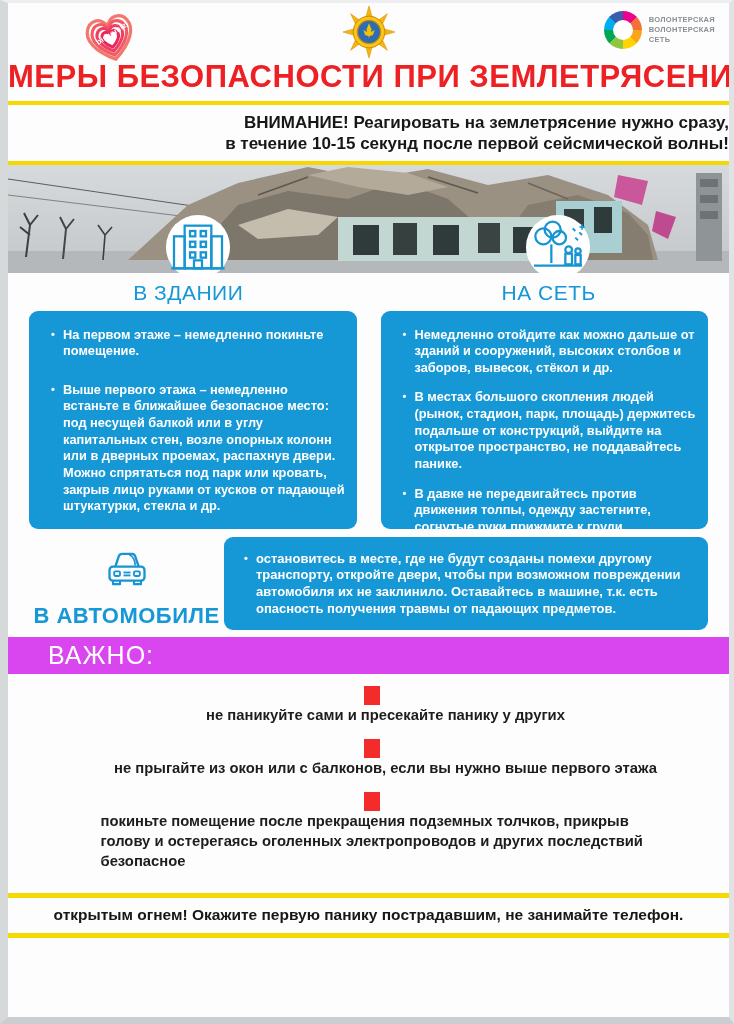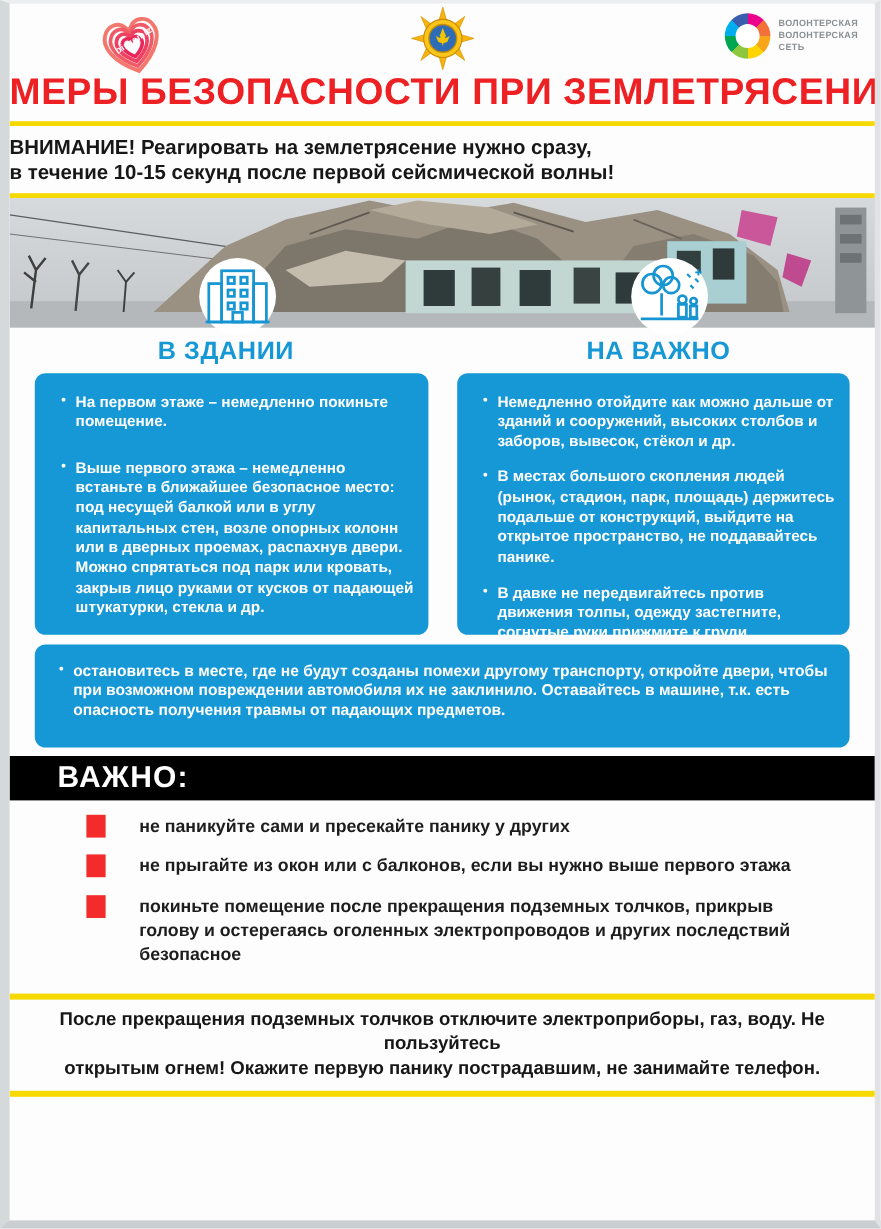--- a/index.html
+++ b/index.html
@@ -19,47 +19,47 @@
   .vol-logo { position:absolute; right:14px; top:8px; display:flex; align-items:center; gap:7px; }
   .vol-ring { width:38px; height:38px; border-radius:50%; position:relative;
     background:conic-gradient(#ec008c 0 45deg,#f3703a 45deg 90deg,#f9a51a 90deg 135deg,#ffd400 135deg 180deg,
                #8dc63f 180deg 225deg,#00a651 225deg 270deg,#00aeef 270deg 315deg,#3a5dae 315deg 360deg); }
   .vol-ring::after { content:""; position:absolute; inset:9px; background:#fff; border-radius:50%; }
   .vol-text { font-size:7.5px; font-weight:bold; color:#8a8f93; line-height:1.35; letter-spacing:.3px; }
   
   .title { text-align:center; color:#ED2024; font-weight:bold; font-size:31px; letter-spacing:.5px;
            margin-top:2px; white-space:nowrap; }
   .yline { height:4px; background:#F5D900; margin-top:6px; }
-  .warning { text-align:left; font-weight:bold; font-size:17px; color:#171717; line-height:1.25; padding:7px 0 6px; }
+  .warning { text-align:right; font-weight:bold; font-size:17px; color:#171717; line-height:1.25; padding:7px 0 6px; }
   
   .photo { position:relative; height:108px; background:#c9cdd0; }
   .photo svg { display:block; width:100%; height:100%; }
   .circle-badge { position:absolute; bottom:-6px; width:64px; height:64px; background:#fff; border-radius:50%;
                   display:flex; align-items:center; justify-content:center; }
   .circle-left { left:158px; } .circle-right { left:518px; }
   
   .col-heads { display:flex; margin-top:8px; }
-  .col-heads div { flex:1; text-align:center; color:#1697D6; font-weight:bold; font-size:21px; letter-spacing:.5px; }
+  .col-heads div { flex:1; text-align:center; color:#1697D6; font-weight:normal; font-size:21px; letter-spacing:.5px; }
   .cols { display:flex; gap:24px; padding:6px 21px 0; }
   .bluebox { background:#1697D6; border-radius:9px; color:#fff; font-weight:bold; }
   .colbox { flex:1; height:218px; padding:16px 10px 10px 14px; }
   .b-item { display:flex; font-size:12.8px; line-height:1.3; margin-bottom:13px; }
   .b-dot { width:20px; flex:none; text-align:center; font-size:11px; }
   
   .car-row { display:flex; padding:8px 21px 0; align-items:flex-start; }
   .car-left { width:195px; text-align:center; padding-top:4px; }
   .car-left svg { width:84px; height:56px; }
   .car-head { color:#1697D6; font-weight:bold; font-size:22px; letter-spacing:.5px; margin-top:2px; }
   .car-box { flex:1; padding:14px 14px 12px 12px; min-height:86px; }
   .car-box .b-item { font-size:13px; margin-bottom:0; }
   
-  .imp-banner { height:37px; background:#000000; color:#fff; font-weight:bold; font-size:25px;
+  .imp-banner { height:37px; background:#d946ef; color:#fff; font-weight:normal; font-size:25px;
                 letter-spacing:1px; display:flex; align-items:center; padding-left:40px; margin-top:7px; }
   .imp-list { padding:12px 30px 8px 64px; }
-  .imp-item { display:flex; align-items:flex-start; margin-bottom:13px; }
+  .imp-item { display:flex; align-items:center; margin-bottom:13px;flex-direction:column; }
   .imp-sq { width:16px; height:19px; background:#F32B2B; flex:none; margin-right:28px; margin-top:0; }
   .imp-txt { font-size:14.8px; font-weight:bold; color:#1d1d1d; line-height:1.35; padding-top:1px; }
   
   .note { border-top:5px solid #F5D900; border-bottom:5px solid #F5D900; padding:7px 14px 8px;
           text-align:center; font-weight:bold; font-size:15.5px; color:#171717; line-height:1.3; }
 </style>
 </head>
 <body>
 
 <div class="page">
@@ -196,21 +196,21 @@
         <circle cx="39" cy="27" r="2"></circle>
           <rect x="37" y="30" width="4" height="7"></rect>
         <path d="M35 10 l2 2 M40 13 l2 2 M37 17 l2 2" stroke-width="1.4"></path>
         <path d="M42 7 v4 M40 9 h4" stroke-width="1.2"></path>
       </svg>
     </div>
   </div>
 
   <div class="col-heads">
     <div>В ЗДАНИИ</div>
-    <div>НА ВАЖНО</div>
+    <div>НА СЕТЬ</div>
   </div>
 
   <div class="cols">
     <div class="bluebox colbox">
       <div class="b-item">
         <span class="b-dot">•</span>
         <span>На первом этаже – немедленно покиньте помещение.</span>
       </div>
       <div class="b-item" style="margin-top:22px;">
         <span class="b-dot">•</span>
@@ -227,20 +227,33 @@
         <span>В местах большого скопления людей (рынок, стадион, парк, площадь) держитесь подальше от конструкций, выйдите на открытое пространство, не поддавайтесь панике.</span>
       </div>
       <div class="b-item">
         <span class="b-dot">•</span>
         <span>В давке не передвигайтесь против движения толпы, одежду застегните, согнутые руки прижмите к груди крестообразно; выбросьте мешающие предметы. В случае падения необходимо встать на одно колено и рывком подняться.</span>
       </div>
     </div>
   </div>
 
   <div class="car-row">
+    <div class="car-left">
+      <svg viewBox="0 0 48 48" fill="none" stroke="#1795D3" stroke-width="2" stroke-linejoin="round">
+        <path d="M14 22 L17 13 a3 3 0 0 1 3 -2 h8 a3 3 0 0 1 3 2 L34 22"></path>
+        <path d="M26 12 a6 9 0 0 1 5 9" stroke-width="1.4"></path>
+        <rect x="9" y="22" width="30" height="12" rx="3"></rect>
+        <rect x="13" y="26" width="5" height="4" rx="1" stroke-width="1.6"></rect>
+        <rect x="30" y="26" width="5" height="4" rx="1" stroke-width="1.6"></rect>
+        <line x1="21" y1="27" x2="27" y2="27" stroke-width="1.6"></line>
+        <line x1="21" y1="29.5" x2="27" y2="29.5" stroke-width="1.6"></line>
+        <path d="M12 34 v3 h6 v-3 M30 34 v3 h6 v-3" stroke-width="1.8"></path>
+      </svg>
+      <div class="car-head">В АВТОМОБИЛЕ</div>
+    </div>
     <div class="bluebox car-box">
       <div class="b-item">
         <span class="b-dot">•</span>
         <span>остановитесь в месте, где не будут созданы помехи другому транспорту, откройте двери, чтобы при возможном повреждении автомобиля их не заклинило. Оставайтесь в машине, т.к. есть опасность получения травмы от падающих предметов.</span>
       </div>
     </div>
   </div>
 
   <div class="imp-banner">ВАЖНО:</div>
   <div class="imp-list">
@@ -252,17 +265,16 @@
       <span class="imp-sq"></span>
       <span class="imp-txt">не прыгайте из окон или с балконов, если вы нужно выше первого этажа</span>
     </div>
     <div class="imp-item">
       <span class="imp-sq"></span>
       <span class="imp-txt" style="max-width:570px;">покиньте помещение после прекращения подземных толчков, прикрыв голову и остерегаясь оголенных электропроводов и других последствий безопасное</span>
     </div>
   </div>
 
   <div class="note">
-    <div>После прекращения подземных толчков отключите электроприборы, газ, воду. Не пользуйтесь</div>
     <div>открытым огнем! Окажите первую панику пострадавшим, не занимайте телефон.</div>
   </div>
 
 </div>
 
 </body></html>

